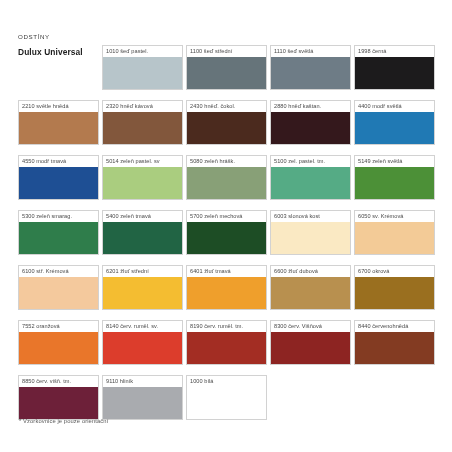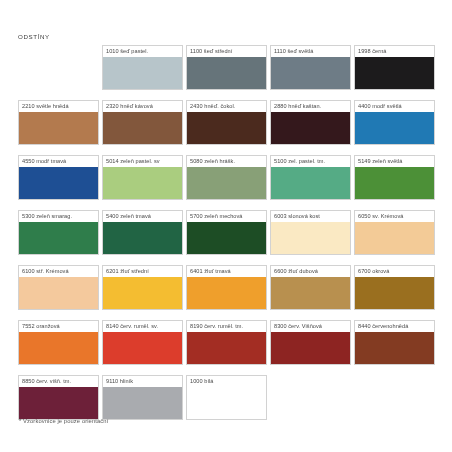--- a/index.html
+++ b/index.html
@@ -106,20 +106,21 @@
     white-space: nowrap;
   }
 </style>
 </head>
 <body>
 
 <div id="page">
 
   <div id="header">
     <div id="section-label">ODSTÍNY</div>
+    <div id="brand-title">Dulux Universal</div>
   </div>
 
   <div id="grid">
       <div class="swatch-row first">
         <div class="swatch-cell">
           <div class="swatch-name">1010 šeď pastel.</div>
           <div class="swatch-color" style="background: rgb(183, 197, 202);"></div>
         </div>
         <div class="swatch-cell">
           <div class="swatch-name">1100 šeď střední</div>

